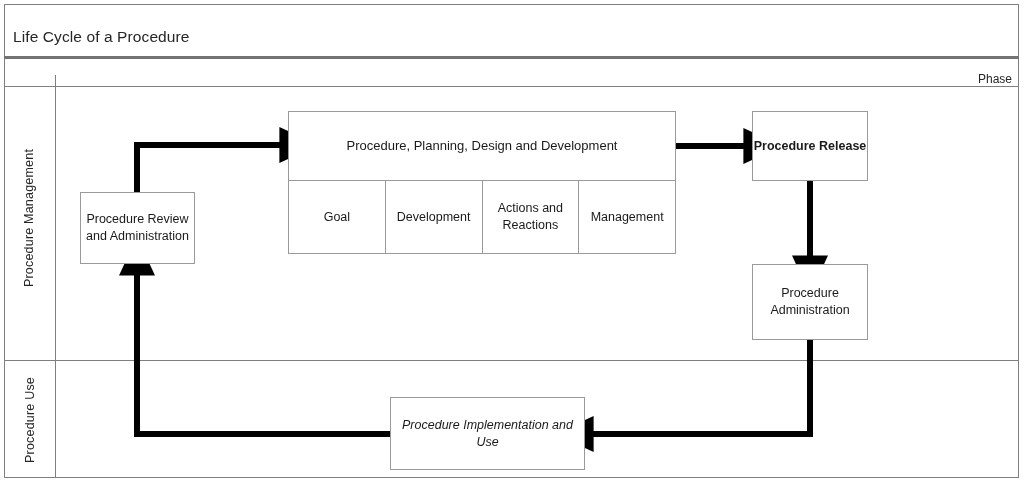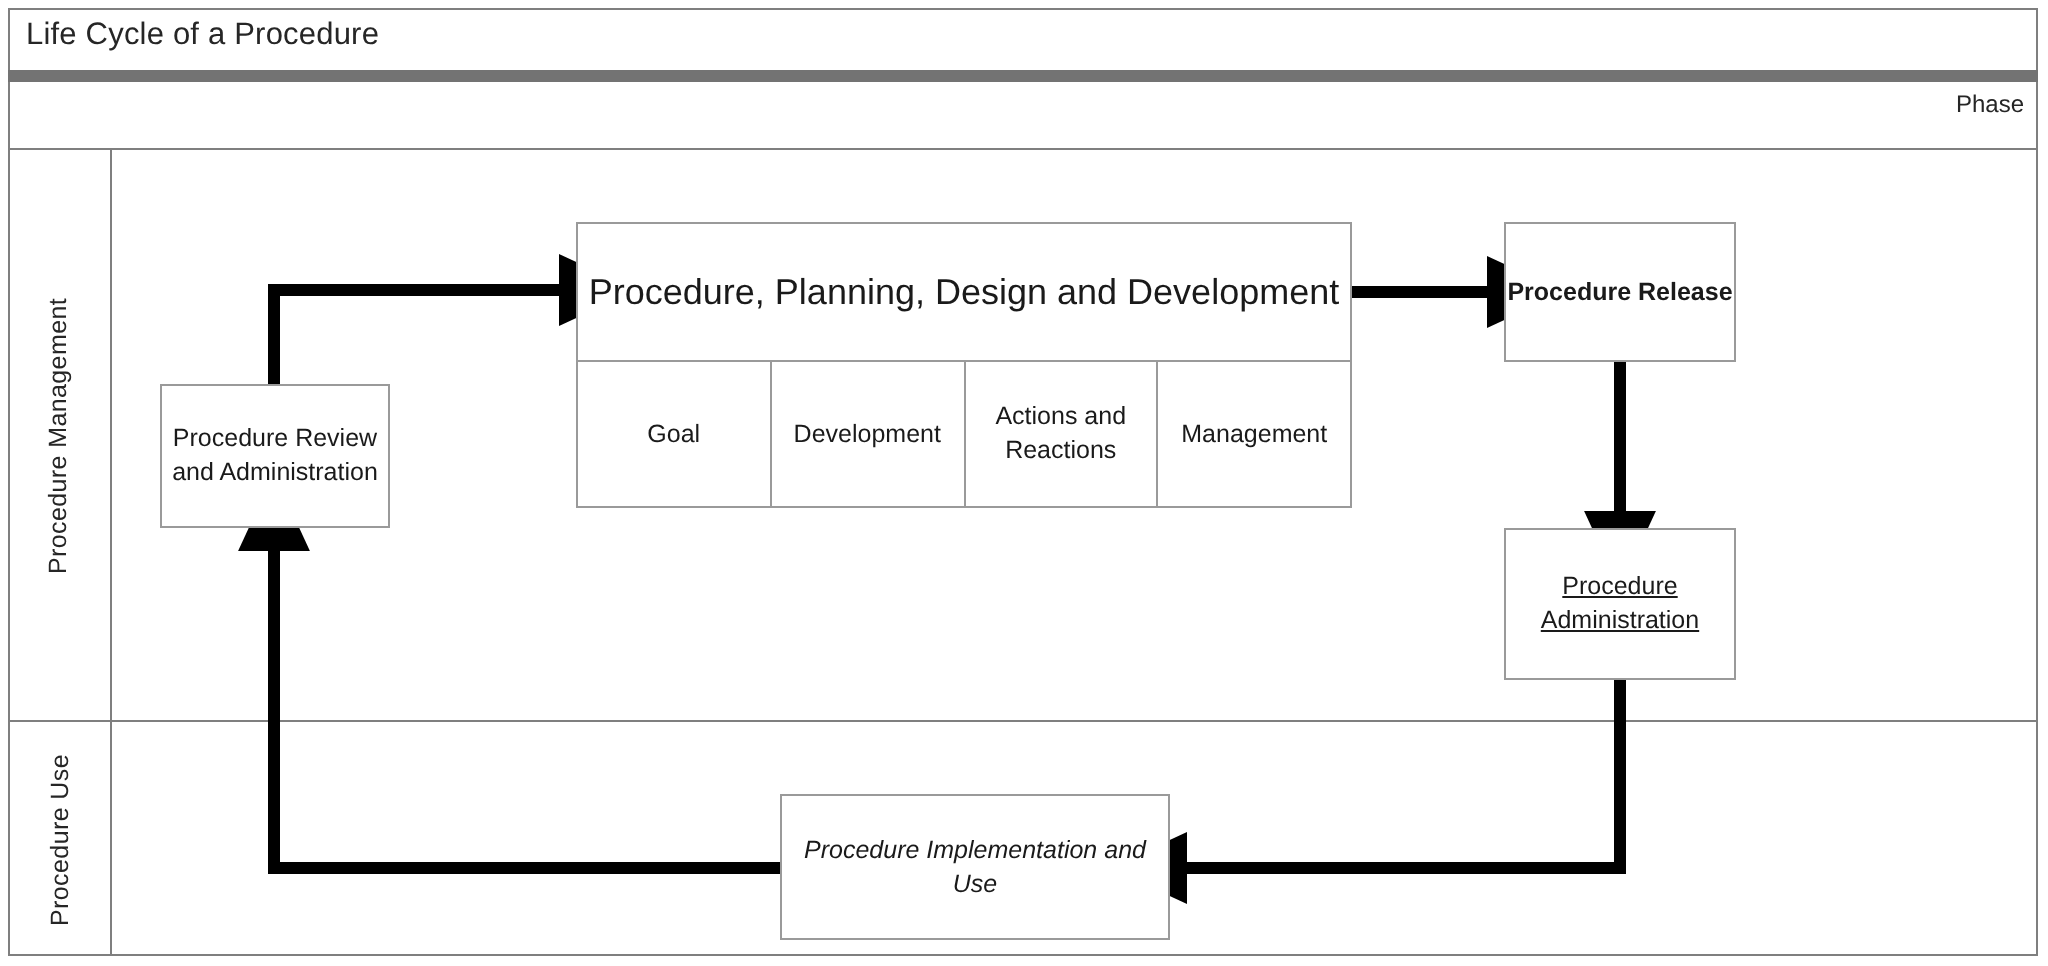--- a/index.html
+++ b/index.html
@@ -29,47 +29,47 @@
     height: 474px;
     border: 1px solid #7f7f7f;
     box-sizing: border-box;
     background: #ffffff;
   }
 
   
   .title-row {
     position: absolute;
     left: 4px;
-    top: 0;
+    top: 18px;
     width: 1015px;
     height: 41px;
-    border-bottom: 6px solid #737373;
+    border-bottom: 3px solid #737373;
     box-sizing: border-box;
     display: flex;
     align-items: center;
   }
   .title-text {
     padding-left: 9px;
     font-size: 15.5px;
     color: #262626;
     letter-spacing: 0.1px;
     white-space: nowrap;
   }
 
   
   .phase-row {
     position: absolute;
     left: 4px;
-    top: 45px;
+    top: 57px;
     width: 1015px;
     height: 30px;
     border-bottom: 1px solid #7f7f7f;
     box-sizing: border-box;
     display: flex;
-    align-items: flex-start;
+    align-items: flex-end;
     justify-content: flex-end;
   }
   .phase-text {
     padding-right: 7px;
     font-size: 12px;
     color: #262626;
     white-space: nowrap;
   }
 
   
@@ -121,32 +121,32 @@
     font-size: 12.5px;
     color: #1a1a1a;
     line-height: 1.35;
     z-index: 3;
   }
 
   #box-review       { left: 80px;  top: 192px; width: 115px; height: 72px; }
   #box-main         { left: 288px; top: 111px; width: 388px; height: 143px;
                       display: block; padding: 0; }
   #box-release      { left: 752px; top: 111px; width: 116px; height: 70px; font-weight: bold; }
-  #box-admin        { left: 752px; top: 264px; width: 116px; height: 76px; text-decoration: underline; }
+  #box-admin        { left: 752px; top: 264px; width: 116px; height: 76px; }
   #box-implement    { left: 390px; top: 397px; width: 195px; height: 73px; font-style: italic; }
 
   
   .main-header {
     height: 69px;
     border-bottom: 1px solid #9a9a9a;
     box-sizing: border-box;
     display: flex;
     align-items: center;
     justify-content: center;
-    font-size: 18px;
+    font-size: 13px;
     color: #1a1a1a;
   }
   .main-subrow {
     height: 72px;
     display: flex;
     box-sizing: border-box;
   }
   .main-cell {
     flex: 1 1 0;
     border-right: 1px solid #9a9a9a;

